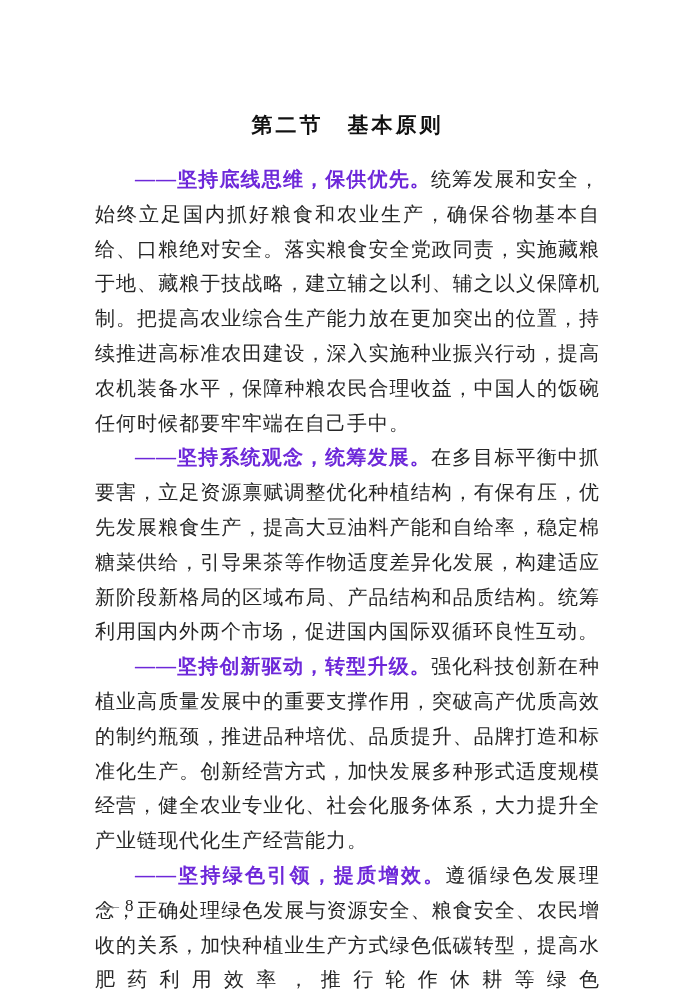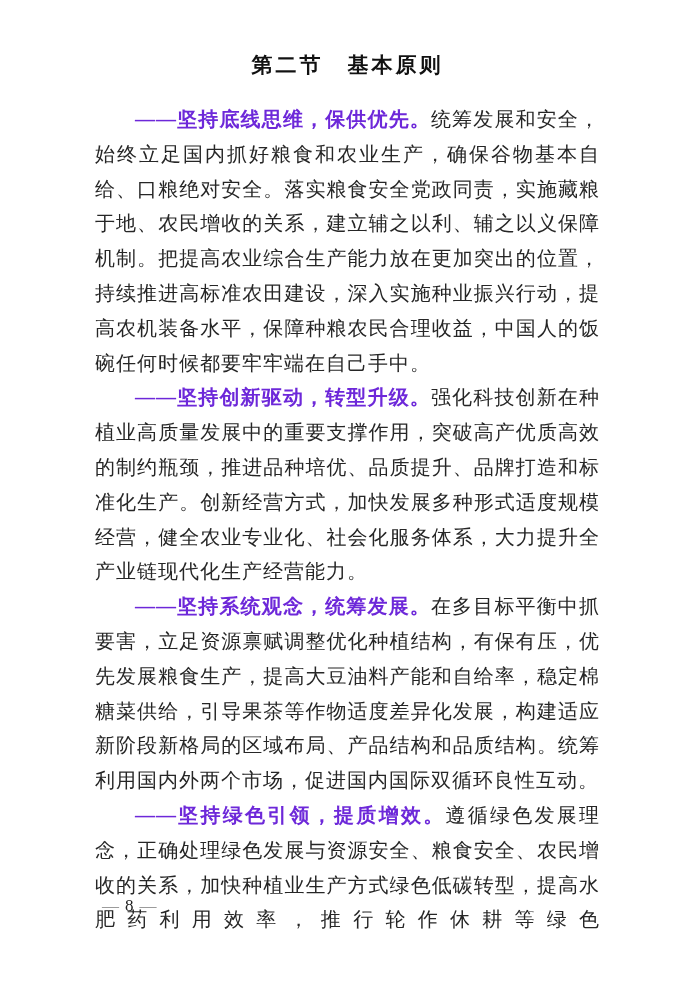--- a/index.html
+++ b/index.html
@@ -6,21 +6,21 @@
     margin: 0;
     padding: 0;
     background: #ffffff;
   }
   .scan-page {
     position: relative;
     width: 692px;
     height: 990px;
     background: #ffffff;
     box-sizing: border-box;
-    padding: 52px 92px 0 95px;
+    padding: 112px 92px 0 95px;
     font-family: "Liberation Serif", "DejaVu Serif", serif;
     color: #1f1f1f;
     overflow: hidden;
   }
   .section-title {
     margin: 0;
     text-align: center;
     font-size: 21px;
     line-height: 26px;
     font-weight: bold;
@@ -67,23 +67,23 @@
   }
 </style>
 </head>
 <body>
 
 <div class="scan-page">
 
   <h1 class="section-title">第二节　基本原则</h1>
 
   <div class="doc-content" id="paragraphs">
-      <p class="para"><strong class="lead">——坚持底线思维，保供优先。</strong><span class="body-text">统筹发展和安全，始终立足国内抓好粮食和农业生产，确保谷物基本自给、口粮绝对安全。落实粮食安全党政同责，实施藏粮于地、农民增收的关系，建立辅之以利、辅之以义保障机制。把提高农业综合生产能力放在更加突出的位置，持续推进高标准农田建设，深入实施种业振兴行动，提高农机装备水平，保障种粮农民合理收益，中国人的饭碗任何时候都要牢牢端在自己手中。</span></p>
+      <p class="para"><strong class="lead">——坚持底线思维，保供优先。</strong><span class="body-text">统筹发展和安全，始终立足国内抓好粮食和农业生产，确保谷物基本自给、口粮绝对安全。落实粮食安全党政同责，实施藏粮于地、藏粮于技战略，建立辅之以利、辅之以义保障机制。把提高农业综合生产能力放在更加突出的位置，持续推进高标准农田建设，深入实施种业振兴行动，提高农机装备水平，保障种粮农民合理收益，中国人的饭碗任何时候都要牢牢端在自己手中。</span></p>
+      <p class="para"><strong class="lead">——坚持系统观念，统筹发展。</strong><span class="body-text">在多目标平衡中抓要害，立足资源禀赋调整优化种植结构，有保有压，优先发展粮食生产，提高大豆油料产能和自给率，稳定棉糖菜供给，引导果茶等作物适度差异化发展，构建适应新阶段新格局的区域布局、产品结构和品质结构。统筹利用国内外两个市场，促进国内国际双循环良性互动。</span></p>
       <p class="para"><strong class="lead">——坚持创新驱动，转型升级。</strong><span class="body-text">强化科技创新在种植业高质量发展中的重要支撑作用，突破高产优质高效的制约瓶颈，推进品种培优、品质提升、品牌打造和标准化生产。创新经营方式，加快发展多种形式适度规模经营，健全农业专业化、社会化服务体系，大力提升全产业链现代化生产经营能力。</span></p>
-      <p class="para"><strong class="lead">——坚持系统观念，统筹发展。</strong><span class="body-text">在多目标平衡中抓要害，立足资源禀赋调整优化种植结构，有保有压，优先发展粮食生产，提高大豆油料产能和自给率，稳定棉糖菜供给，引导果茶等作物适度差异化发展，构建适应新阶段新格局的区域布局、产品结构和品质结构。统筹利用国内外两个市场，促进国内国际双循环良性互动。</span></p>
       <p class="para"><strong class="lead">——坚持绿色引领，提质增效。</strong><span class="body-text">遵循绿色发展理念，正确处理绿色发展与资源安全、粮食安全、农民增收的关系，加快种植业生产方式绿色低碳转型，提高水肥药利用效率，推行轮作休耕等绿色</span></p>
     </div>
 
   <div class="page-footer">
     <span class="dash">—</span><span class="num">8</span><span class="dash">—</span>
   </div>
 
 </div>
 
 </body></html>

